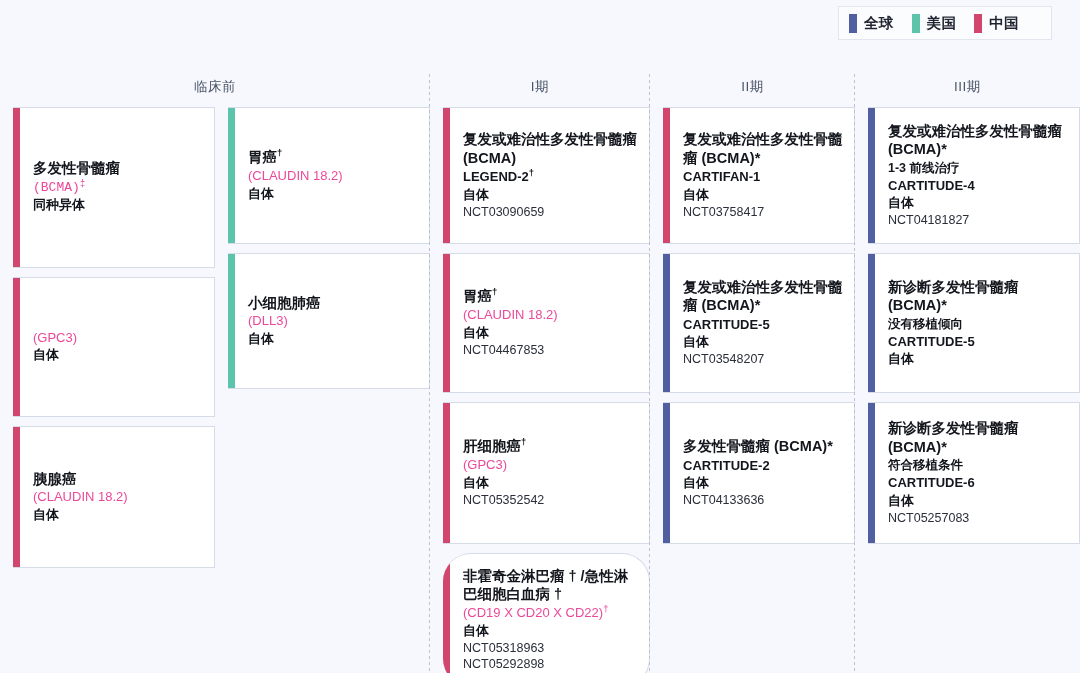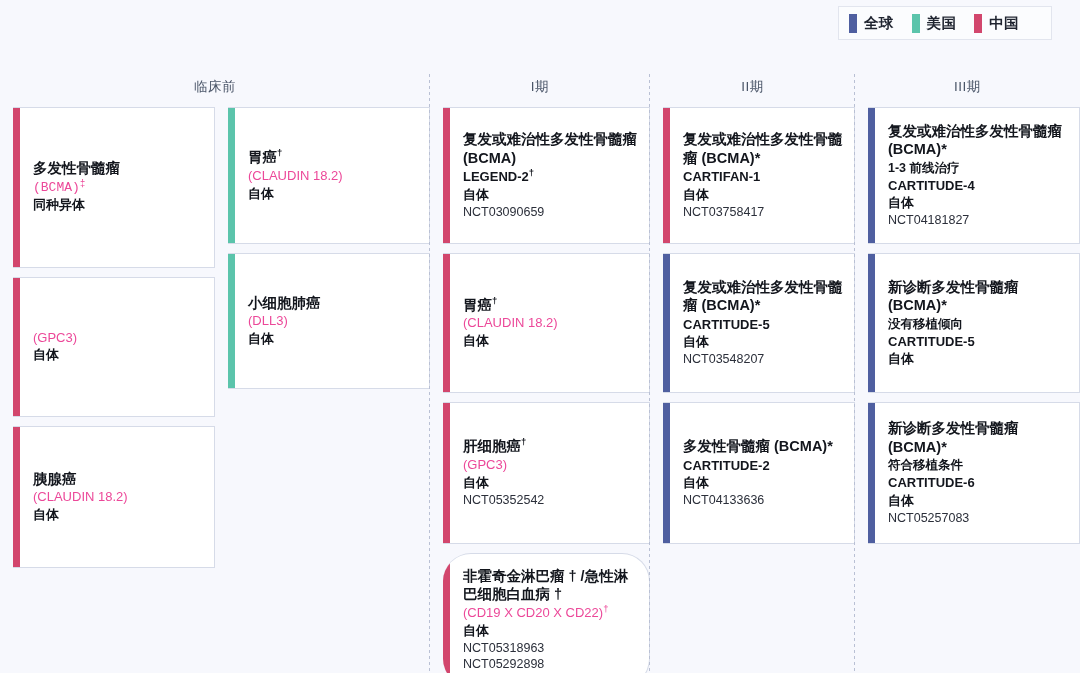--- a/index.html
+++ b/index.html
@@ -173,20 +173,21 @@
                 <div class="c-source"><span>自体</span></div>
                 <div class="c-nct"><span>NCT03090659</span></div>
               </div>
             </div>
             <div class="card" style="height: 140px;">
               <div class="accent" style="background: rgb(210, 70, 109);"></div>
               <div class="body">
                 <div class="c-title"><span>胃癌</span><sup>†</sup></div>
                 <div class="c-target"><span>(CLAUDIN 18.2)</span></div>
                 <div class="c-source"><span>自体</span></div>
+                <div class="c-nct"><span>NCT04467853</span></div>
               </div>
             </div>
             <div class="card" style="height: 142px;">
               <div class="accent" style="background: rgb(210, 70, 109);"></div>
               <div class="body">
                 <div class="c-title"><span>肝细胞癌</span><sup>†</sup></div>
                 <div class="c-target"><span>(GPC3)</span></div>
                 <div class="c-source"><span>自体</span></div>
                 <div class="c-nct"><span>NCT05352542</span></div>
               </div>

